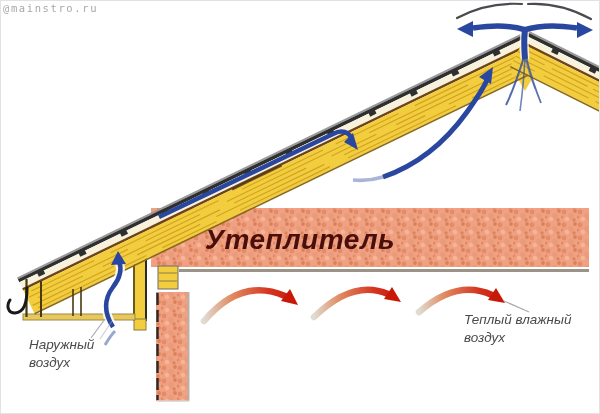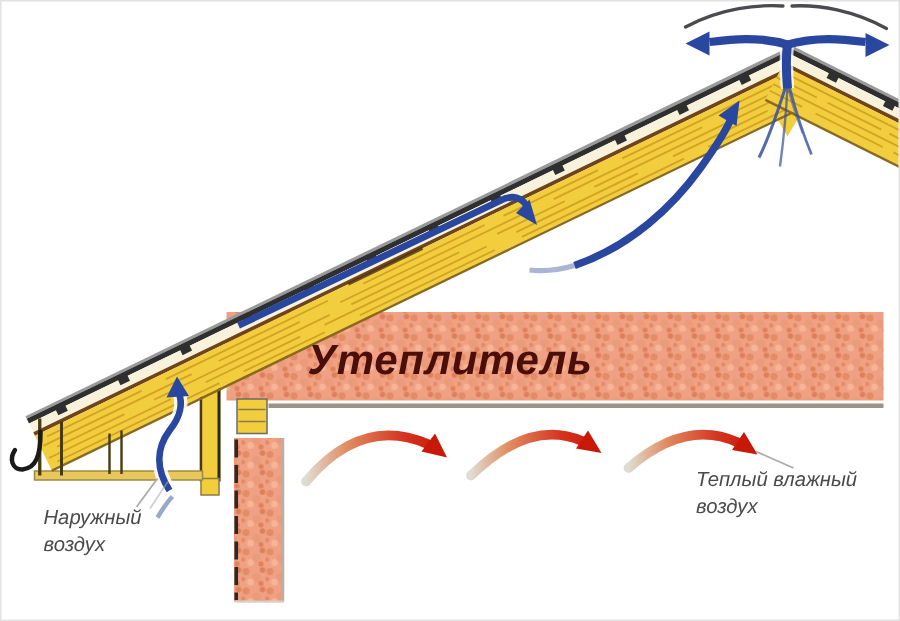--- a/index.html
+++ b/index.html
@@ -18,20 +18,21 @@
   svg{position:absolute;left:0;top:0;}
   text{font-family:"Liberation Sans",sans-serif;}
   .lbl{font-style:italic;fill:var(--c-label,#4a4a4a);font-size:13.5px;}
   .ins-lbl{font-style:italic;font-weight:600;fill:var(--c-insulation-label,#4a0f0a);font-size:28px;letter-spacing:.5px;}
 </style>
 </head>
 <body>
 
 <div id="stage">
 
+  <div id="watermark">@mainstro.ru</div>
 
   <svg width="600" height="414" viewBox="0 0 600 414">
 
     <defs>
       <pattern id="speckle" width="16" height="13" patternUnits="userSpaceOnUse">
         <rect width="16" height="13" style="fill:var(--c-insulation,#f0a184)"></rect>
         <circle cx="3" cy="3" r="2.4" fill="#e28a62" opacity="0.9"></circle>
         <circle cx="10" cy="7" r="3.0" fill="#ea9a78" opacity="0.9"></circle>
         <circle cx="14" cy="2" r="1.9" fill="#d97a52" opacity="0.85"></circle>
         <circle cx="6" cy="10" r="2.2" fill="#f6b796" opacity="0.95"></circle>

